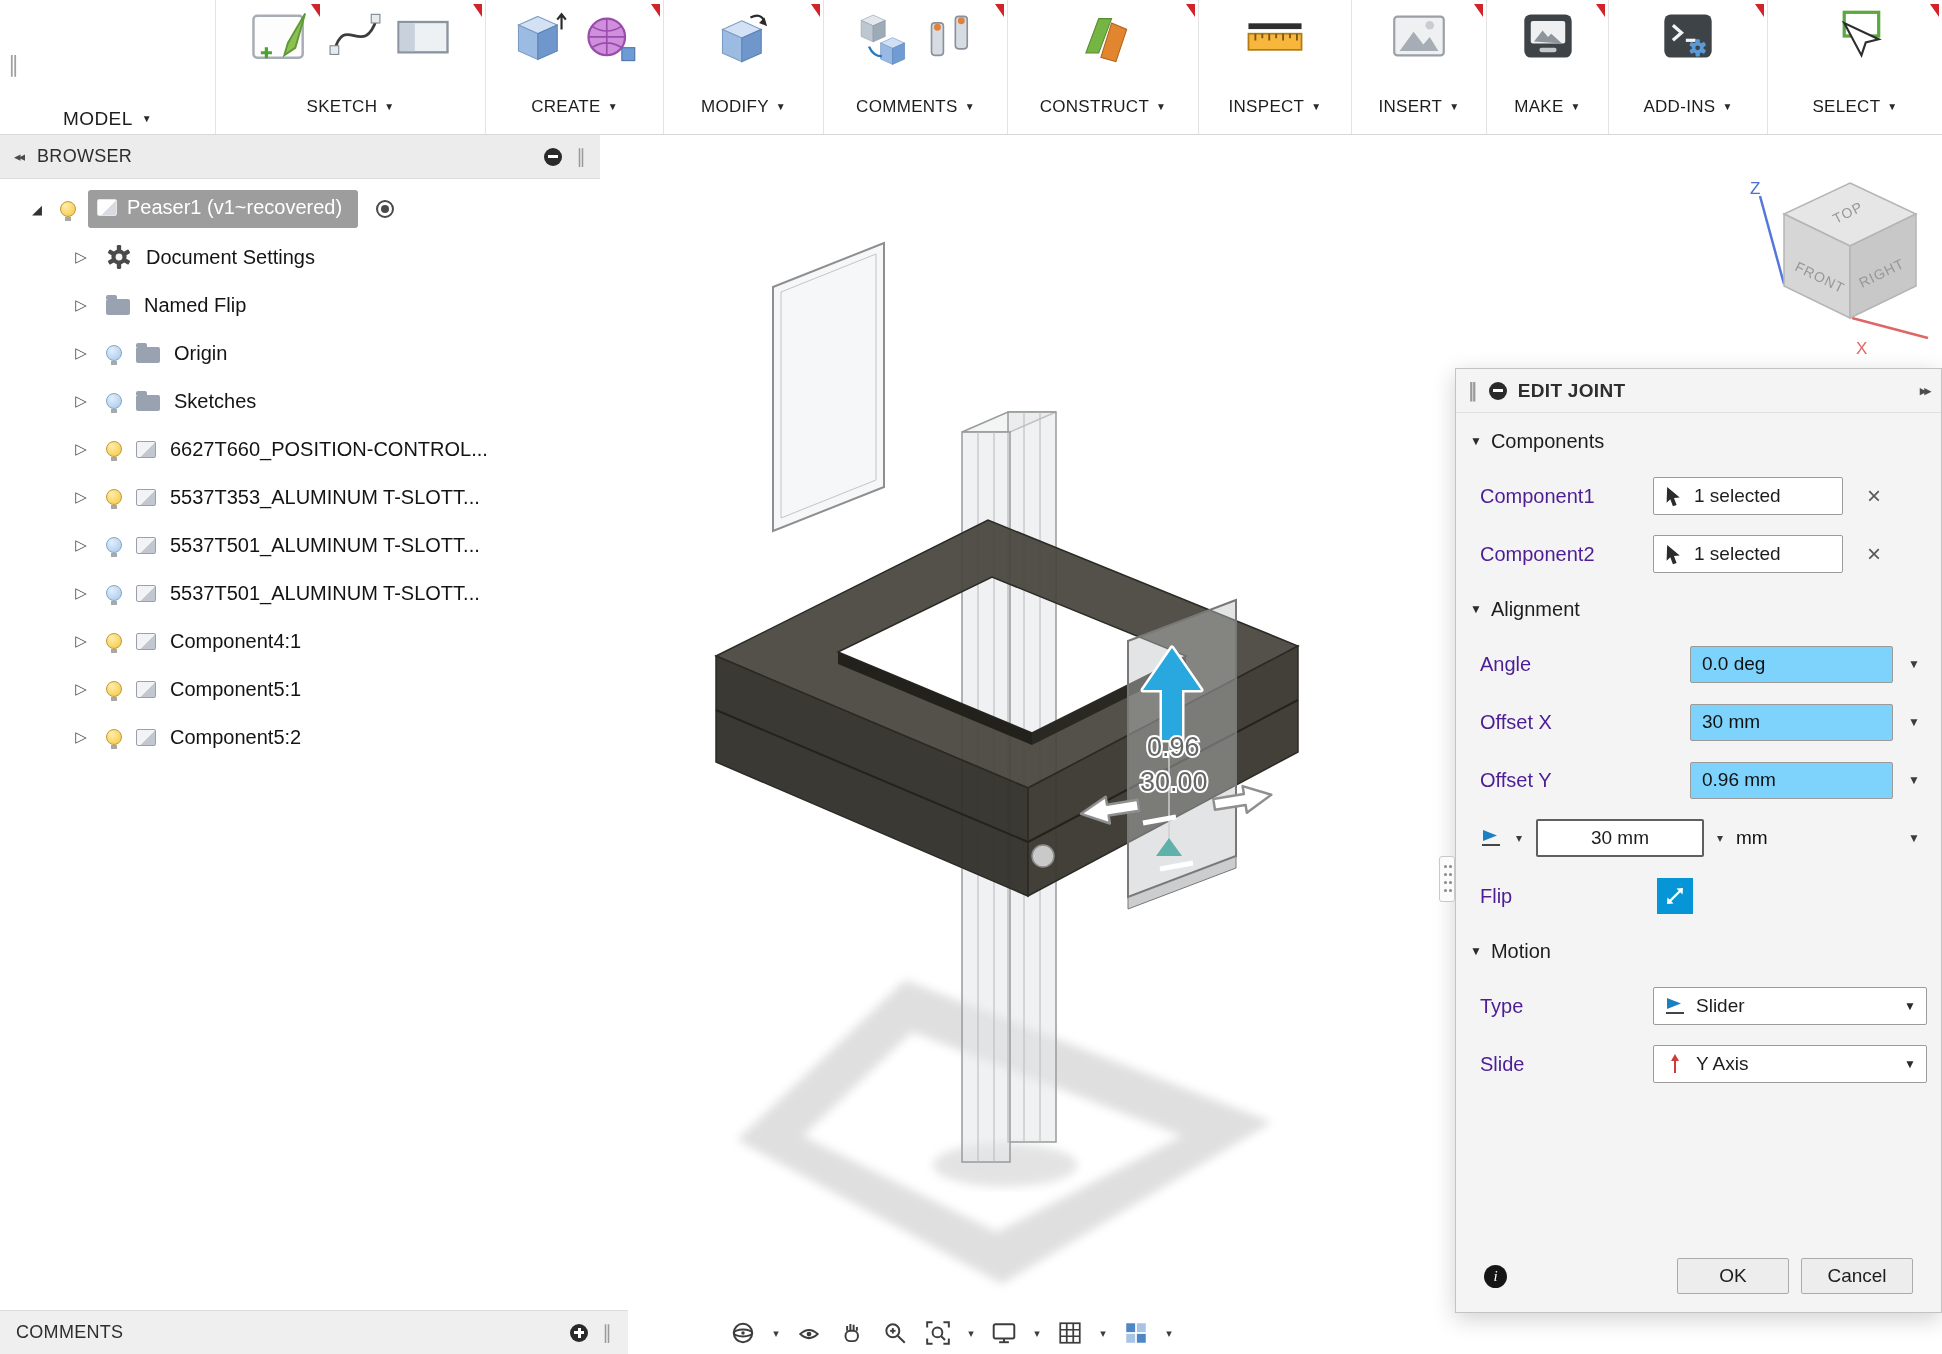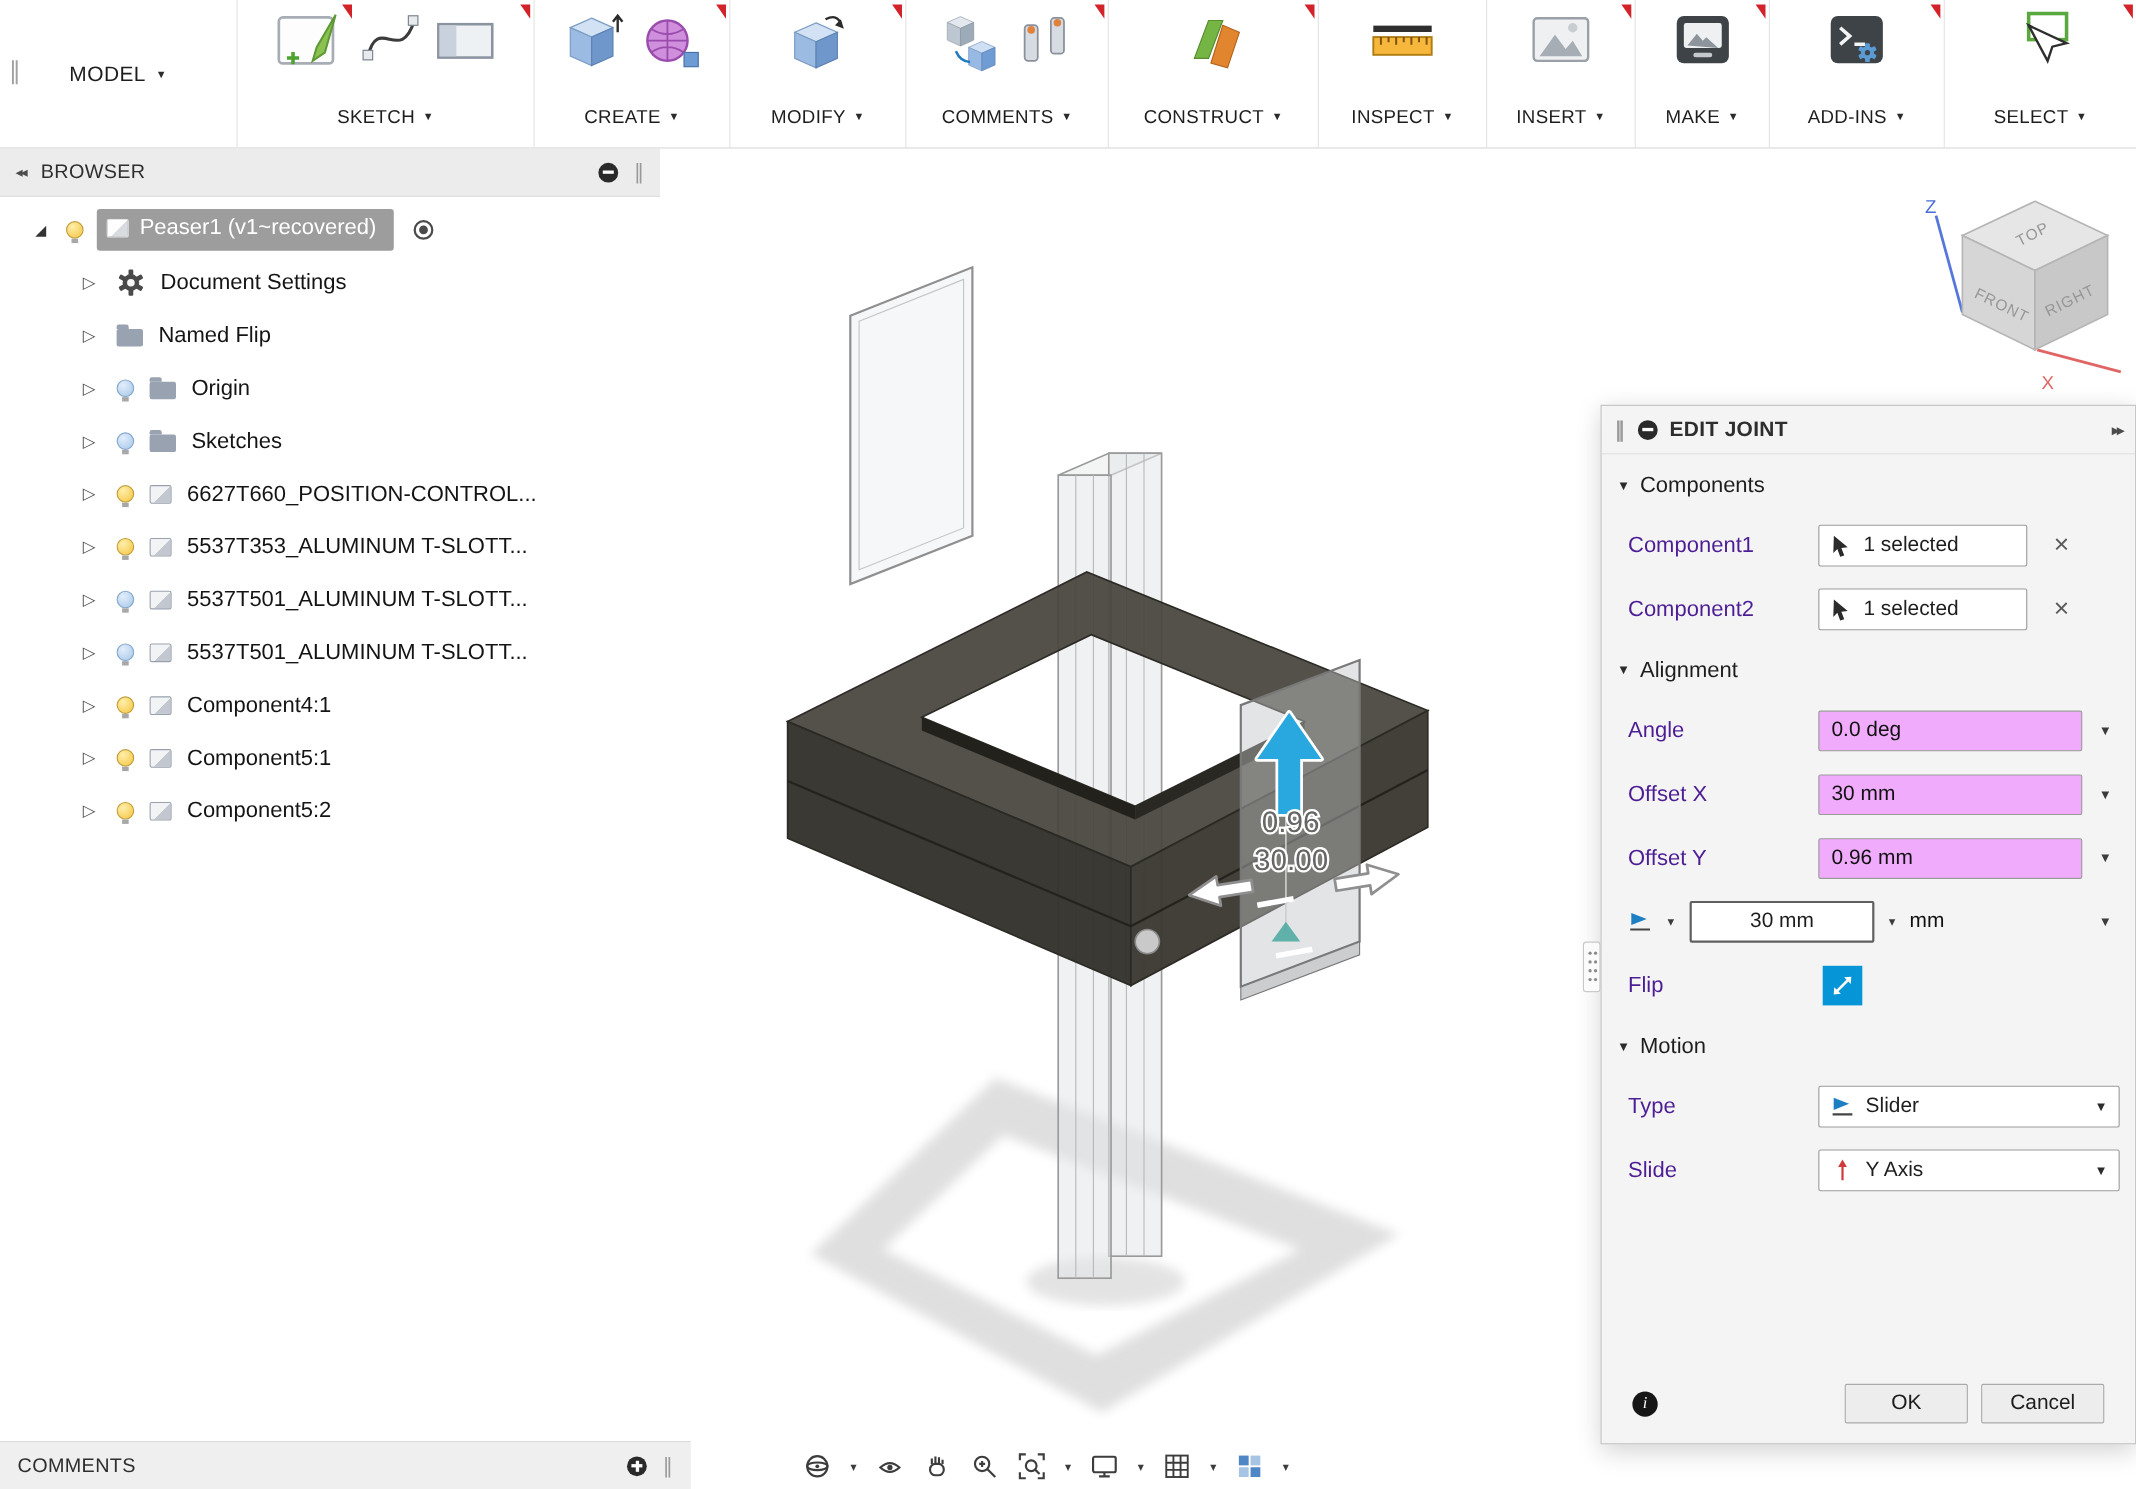--- a/index.html
+++ b/index.html
@@ -10,21 +10,21 @@
   
   #canvas3d { position:absolute; left:0; top:0; width:1942px; height:1354px; }
   #canvas3d text { font-family:"Liberation Sans", sans-serif; }
 
   
   #toolbar { position:absolute; left:0; top:0; width:1942px; height:135px; background:#fff;
              border-bottom:1px solid #d8d8d8; display:flex; align-items:stretch; z-index:30; }
   .tb-grip { position:absolute; left:8px; top:52px; color:#a0a0a0; font-size:22px; }
   .tgroup { position:relative; border-left:1px solid #e3e3e3; display:flex; flex-direction:column;
             align-items:center; justify-content:flex-start; padding:8px 10px 4px; }
-  .tgroup.model { border-left:none; width:215px; justify-content:center; }
+  .tgroup.model { border-left:none; width:215px; justify-content:flex-end; }
   .model-inner { display:flex; align-items:center; gap:9px; font-size:19px; color:#1d1d1d; letter-spacing:.4px; }
   .ticons { display:flex; align-items:flex-start; gap:14px; height:86px; }
   .ticon { display:flex; align-items:center; }
   .tlabel { display:flex; align-items:center; gap:7px; height:26px; font-size:17px; color:#1d1d1d; letter-spacing:.3px; }
   .tl-caret { font-size:10px; color:#2b2b2b; line-height:1; }
   .badge { position:absolute; top:4px; right:3px; width:0; height:0;
            border-top:13px solid #d2232a; border-left:9px solid transparent; }
   .badge.mid { right:auto; left:95px; }
 
   
@@ -68,22 +68,22 @@
                 border:1px solid #c3c3c3; box-shadow:0 6px 22px rgba(0,0,0,.18); display:flex;
                 flex-direction:column; z-index:35; }
   .pj-title { height:44px; display:flex; align-items:center; gap:11px; padding:0 12px;
               border-bottom:1px solid #e0e0e0; font-size:19px; font-weight:bold; color:#2e2e2e; letter-spacing:.3px; }
   .pj-fly { margin-left:auto; color:#4c4c4c; font-size:13px; letter-spacing:-2px; }
   .pj-body { flex:1; display:flex; flex-direction:column; padding:2px 14px 0; }
   .sec-h { display:flex; align-items:center; gap:9px; height:52px; font-size:20px; color:#1d1d1d; }
   .sec-tri { font-size:12px; color:#2b2b2b; }
   .frow { display:flex; align-items:center; height:58px; padding-left:10px; gap:8px; position:relative; }
   .flabel { width:165px; font-size:20px; color:#4c1d95; flex:none; }
-  .inbox { flex:1; height:37px; background:#f0abfc; border:1px solid #9b9b9b; border-radius:2px;
-           display:flex; align-items:center; padding:0 11px; font-size:19px; color:#111; }
+  .inbox { flex:1; height:37px; background:#7dd3fc; border:1px solid #9b9b9b; border-radius:2px;
+           display:flex; align-items:center; padding:0 11px; font-size:19px; color:#111;margin-left:37px; }
   .row-caret { width:26px; text-align:center; color:#3c3c3c; font-size:12px; flex:none; }
   .selbtn { width:190px; height:38px; background:#fff; border:1px solid #9b9b9b; border-radius:2px;
             display:flex; align-items:center; gap:9px; padding:0 10px; font-size:19px; }
   .xbtn { margin-left:16px; font-size:24px; color:#5a5a5a; line-height:1; }
   .ozbox { width:168px; height:38px; background:#fff; border:2px solid #5f5f5f; border-radius:2px;
            display:flex; align-items:center; justify-content:center; font-size:19px; }
   .ozunit { font-size:19px; color:#111; }
   .flipbtn { width:36px; height:36px; background:#0696d7; display:flex; align-items:center; justify-content:center; margin-left:4px; }
   .dropbox { flex:1; height:38px; background:#fff; border:1px solid #9b9b9b; border-radius:2px;
              display:flex; align-items:center; gap:10px; padding:0 10px; font-size:19px; }

